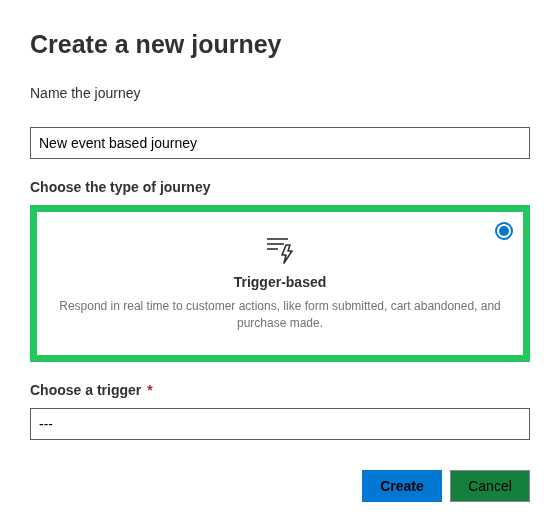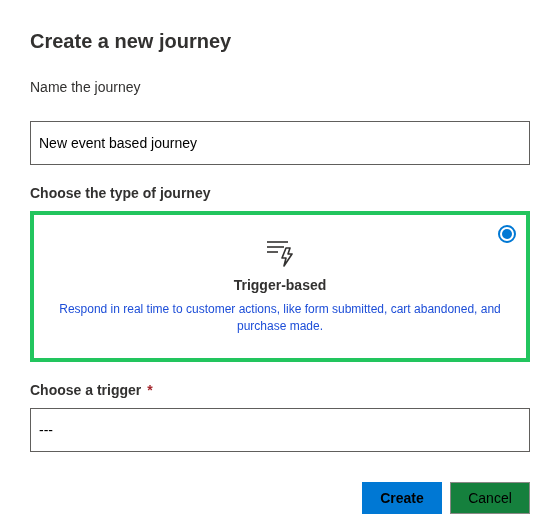--- a/index.html
+++ b/index.html
@@ -4,61 +4,61 @@
   <style>
     * { box-sizing: border-box; margin: 0; padding: 0; }
     body {
       font-family: 'Segoe UI', -apple-system, sans-serif;
       background: #fff;
       padding: 30px;
       width: 560px;
       color: #323130;
     }
     .page-title {
-      font-size: 20px;
+      font-size: 25px;
       font-weight: 600;
       margin-bottom: 26px;
     }
     .field-label {
       font-size: 14px;
       font-weight: 400;
       margin-bottom: 26px;
       display: block;
     }
     .section-label {
       font-size: 14px;
       font-weight: 700;
       margin-bottom: 10px;
       margin-top: 20px;
       display: block;
     }
     .required-asterisk { color: #a4262c; margin-left: 2px; }
     .text-input {
       width: 100%;
-      height: 44px;
+      height: 32px;
       border: 1px solid #605e5c;
       padding: 8px 8px;
       font-size: 14px;
       font-family: inherit;
       background: #fff;
     }
     .type-cards {
       display: flex;
       gap: 8px;
     }
     .type-card {
       position: relative;
       flex: 1;
       border: 1px solid #8a8886;
       padding: 24px 18px 22px;
       text-align: center;
       cursor: pointer;
       background: #fff;
     }
-    .type-card.selected { border: 4px solid #22c55e; }
+    .type-card.selected { border: 7px solid #22c55e; }
     .radio-indicator {
       position: absolute;
       top: 10px;
       right: 10px;
       width: 18px;
       height: 18px;
       border-radius: 50%;
     }
     .radio-indicator.checked {
       border: 2px solid #0078d4;
@@ -75,21 +75,21 @@
       display: block;
     }
     .radio-indicator.unchecked { border: 1px solid #323130; }
     .card-icon {
       display: flex;
       justify-content: center;
       margin-bottom: 10px;
       color: #323130;
     }
     .card-title { font-size: 14px; font-weight: 600; margin-bottom: 8px; }
-    .card-desc { font-size: 12px; color: #1d4ed8; line-height: 1.45; }
+    .card-desc { font-size: 12px; color: #737373; line-height: 1.45; }
     .footer-buttons {
       display: flex;
       justify-content: flex-end;
       gap: 8px;
       margin-top: 30px;
     }
     .btn {
       min-width: 80px;
       height: 32px;
       font-size: 14px;

